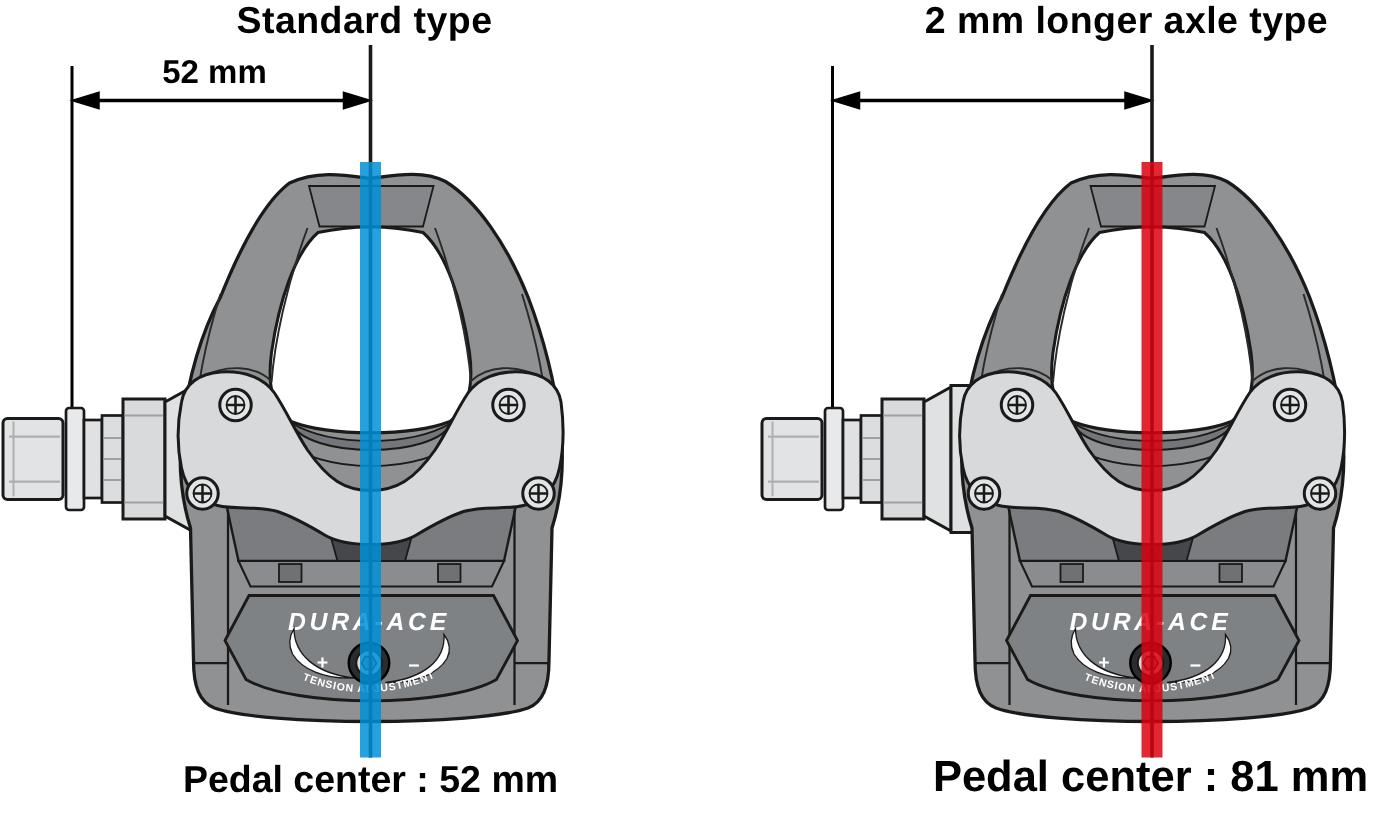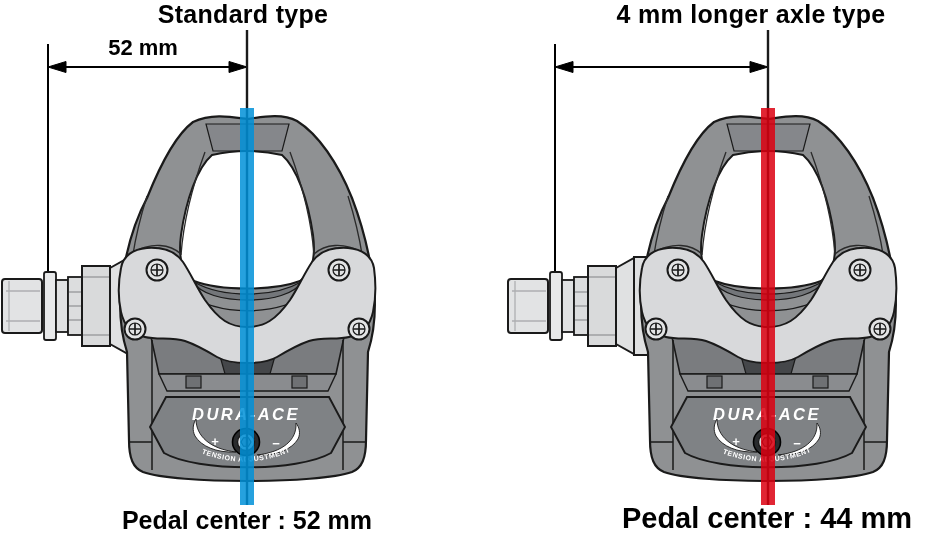--- a/index.html
+++ b/index.html
@@ -151,17 +151,17 @@
         <polygon points="304,67 286,61.5 286,72.5"></polygon>
       </g>
 
       <use href="#axle" x="42"></use>
       <use href="#pedal" x="57"></use>
 
       <line x1="304" y1="30" x2="304" y2="505" stroke="#1a1a1a" stroke-width="2.4"></line>
       <rect x="297" y="108" width="14" height="397" fill-opacity="0.85" fill="#DC0010"></rect>
     </svg>
 
-    <div class="lbl title" style="left:287px;">4 mm longer axle type</div>
-    <div class="lbl caption-big lbl" style="left:303px;position:absolute;transform:translateX(-50%);font-weight:bold;white-space:nowrap;">Pedal center : 44 mm</div>
+    <div class="lbl title" style="left:287px;">2 mm longer axle type</div>
+    <div class="lbl caption-big lbl" style="left:303px;position:absolute;transform:translateX(-50%);font-weight:bold;white-space:nowrap;">Pedal center : 81 mm</div>
   </div>
 
 </div>
 
 </body></html>

